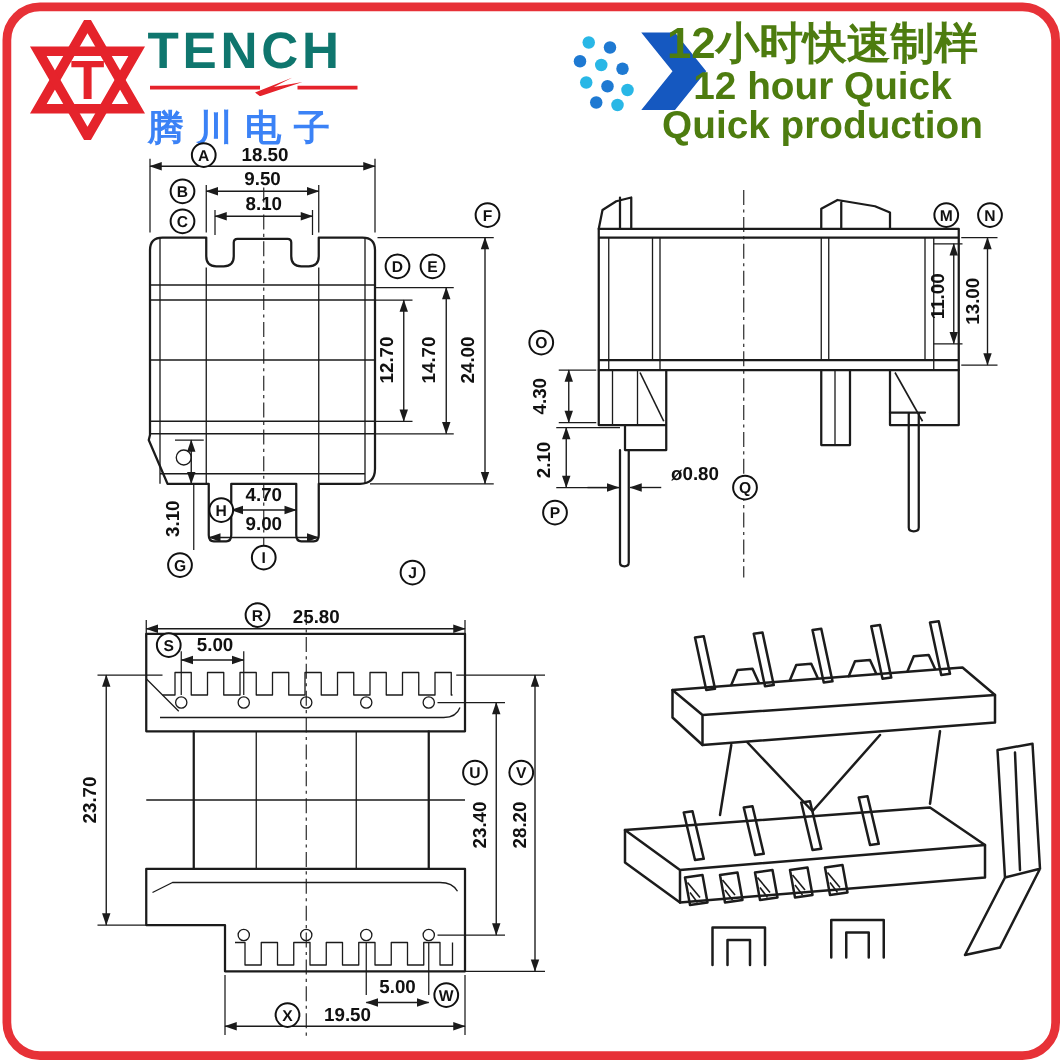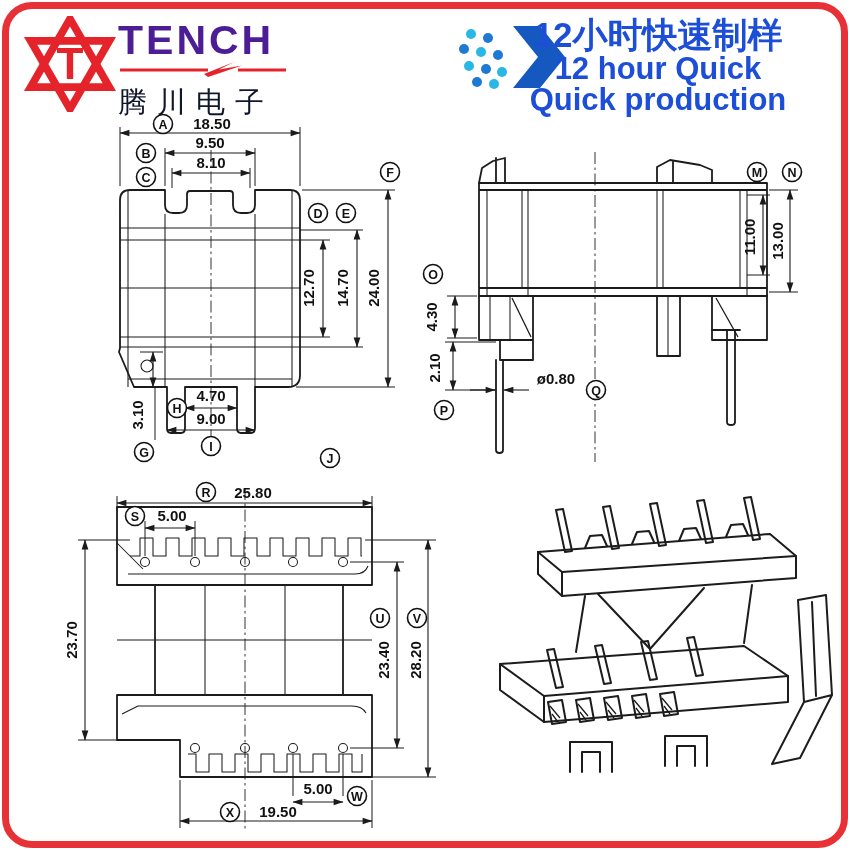--- a/index.html
+++ b/index.html
@@ -2,25 +2,25 @@
 <html><head>
 <meta charset="utf-8">
 <style>
   html,body{margin:0;padding:0;background:#fff;}
   #canvas{position:relative;width:850px;height:850px;background:#fff;overflow:hidden;
           font-family:"Liberation Sans",sans-serif;}
   #frame{position:absolute;inset:2px;border:7px solid #e73137;border-radius:30px;pointer-events:none;}
   
   #logo-star{position:absolute;left:22px;top:16px;width:96px;height:96px;}
   #brand-block{position:absolute;left:118px;top:20px;width:180px;}
-  #brand-name{color:#4c1d95;font-size:41px;font-weight:800;letter-spacing:3px;line-height:1;}
+  #brand-name{color:#0f766e;font-size:41px;font-weight:800;letter-spacing:3px;line-height:1;}
   #brand-underline{display:block;margin-top:1px;}
-  #brand-cn{color:#0f172a;font-size:29px;font-weight:400;letter-spacing:10px;margin-top:6px;white-space:nowrap;}
+  #brand-cn{color:#3b82f6;font-size:29px;font-weight:700;letter-spacing:10px;margin-top:6px;white-space:nowrap;}
   #promo-icon{position:absolute;left:455px;top:22px;width:112px;height:70px;}
-  #promo-text{position:absolute;right:14px;top:16px;width:356px;text-align:center;color:#1d4ed8;font-weight:800;}
+  #promo-text{position:absolute;right:14px;top:16px;width:356px;text-align:center;color:#4d7c0f;font-weight:800;}
   #promo-l1{font-size:35px;line-height:38px;white-space:nowrap;}
   #promo-l2{font-size:31px;line-height:30px;}
   #promo-l3{font-size:31px;line-height:31px;}
   
   svg.view{position:absolute;overflow:visible;}
   .pl{fill:none;stroke:#1b1b1b;stroke-width:1.8;stroke-linejoin:round;stroke-linecap:round;}
   .pt{fill:none;stroke:#1b1b1b;stroke-width:1.05;stroke-linejoin:round;}
   .cl{fill:none;stroke:#1b1b1b;stroke-width:0.9;stroke-dasharray:12 3.5 2.5 3.5;}
   .xl{fill:none;stroke:#1b1b1b;stroke-width:1;}
   .dl{fill:none;stroke:#1b1b1b;stroke-width:1.1;marker-start:url(#ar);marker-end:url(#ar);}

